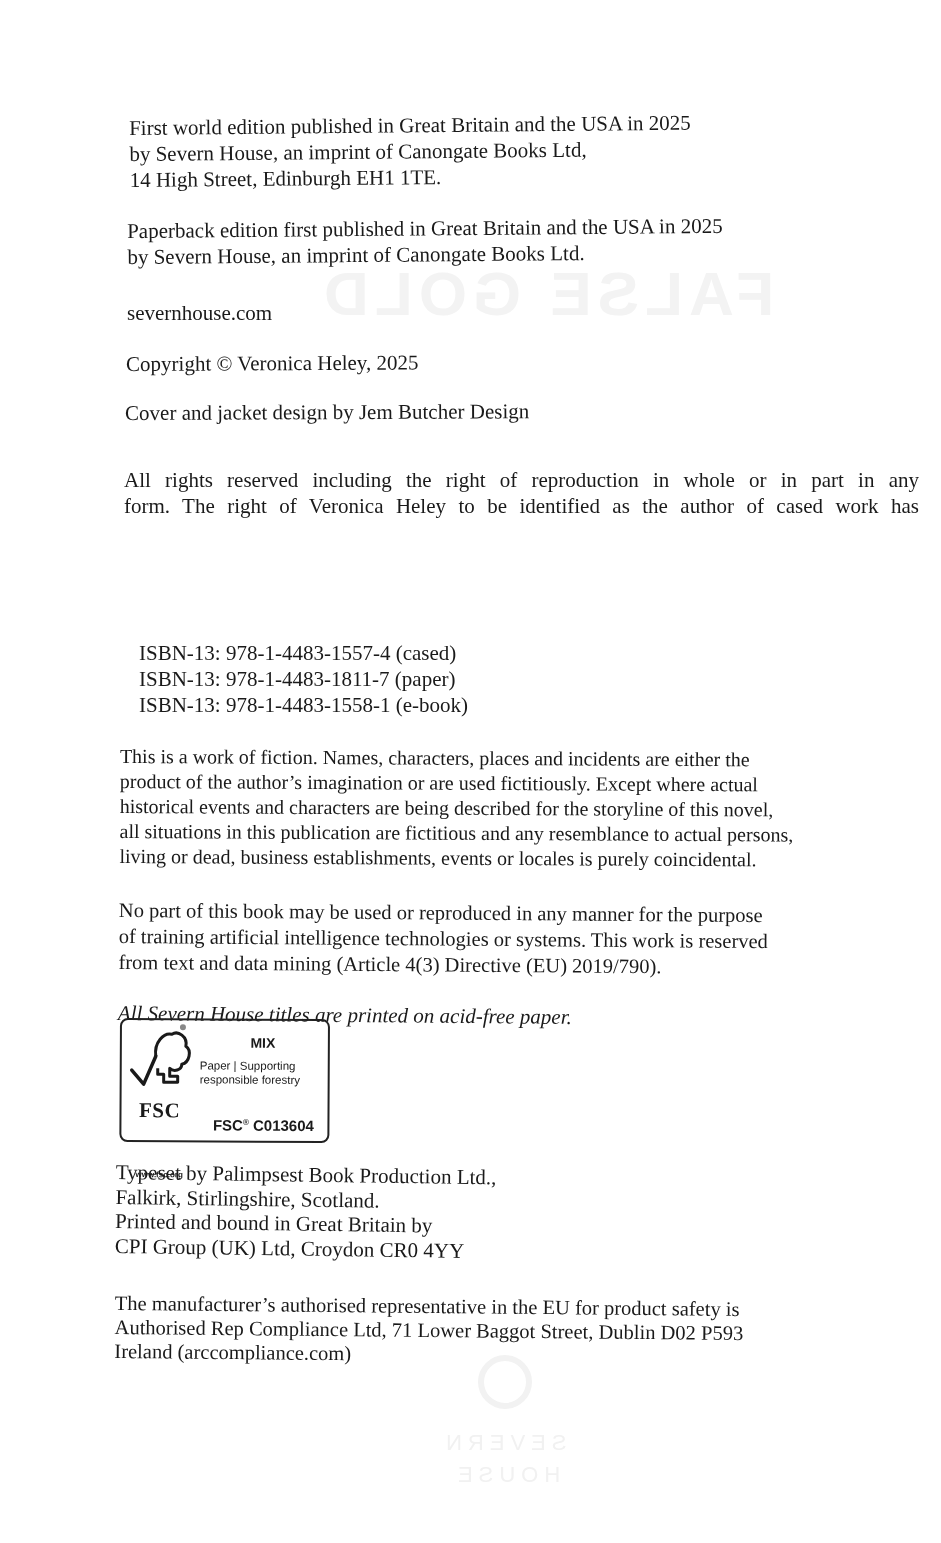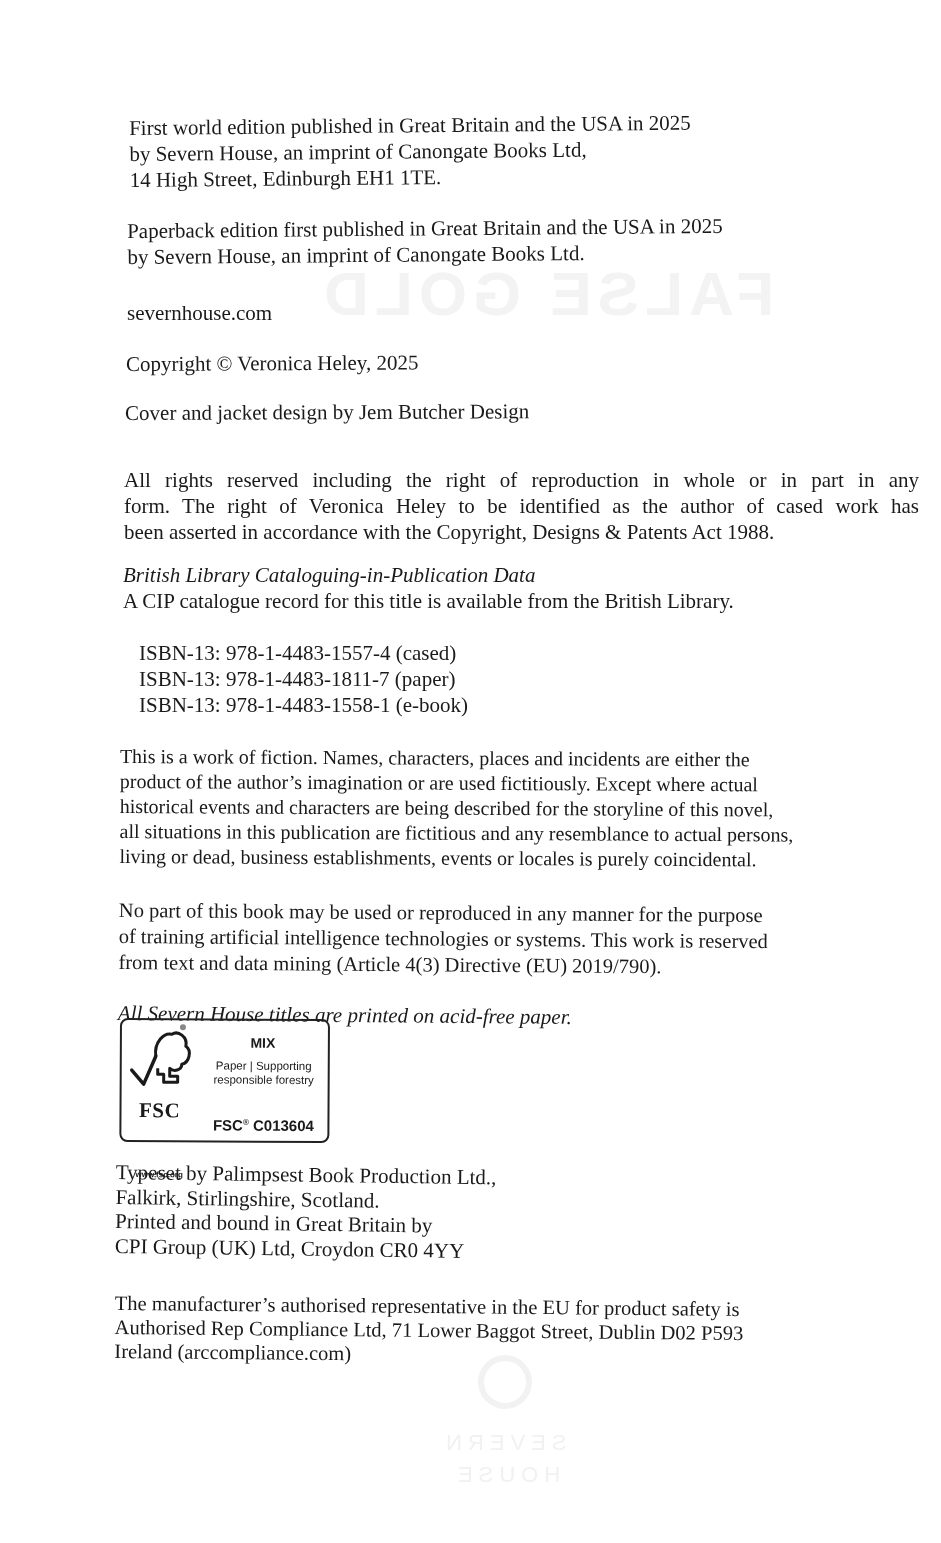--- a/index.html
+++ b/index.html
@@ -44,21 +44,21 @@
     .fsc {
       position: absolute; left: 120px; top: 1018px; width: 210px; height: 124px;
       border: 2px solid #222; border-radius: 8px; box-sizing: border-box;
       transform: rotate(0.3deg); transform-origin: left top;
       font-family: "Liberation Sans", sans-serif; color: #1a1a1a;
     }
     .fsc-logo { position: absolute; left: 6px; top: 6px; width: 66px; height: 72px; }
     .fsc-word { position: absolute; left: 5px; top: 78px; width: 66px; text-align: center; font-family: "Liberation Serif", serif; font-weight: bold; font-size: 21px; letter-spacing: 0.5px; }
     .fsc-url { position: absolute; left: 2px; top: 102px; width: 72px; text-align: center; font-size: 8px; font-weight: bold; margin-top: 48px; }
     .fsc-mix { position: absolute; left: 78px; top: 14px; width: 126px; text-align: center; font-size: 14px; font-weight: bold; }
-    .fsc-desc { position: absolute; left: 78px; top: 38px; width: 128px; text-align: center; font-size: 11.5px; line-height: 14px; }
+    .fsc-desc { position: absolute; left: 78px; top: 38px; width: 128px; text-align: left; font-size: 11.5px; line-height: 14px; }
     .fsc-code { position: absolute; left: 78px; top: 96px; width: 128px; text-align: center; font-size: 15px; font-weight: bold; }
     .fsc-code sup { font-size: 8px; }
     .fsc-reg { position: absolute; left: 58px; top: 4px; width: 6px; height: 6px; border-radius: 50%; background: #888; }
   </style>
 </head>
 <body>
 
 <div class="ghost ghost-title">FALSE GOLD</div>
 <div class="ghost-logo-ring"></div>
 <div class="ghost ghost-logo-1">SEVERN</div>
@@ -79,27 +79,22 @@
 
   <div class="blk" id="b3">severnhouse.com</div>
 
   <div class="blk" id="b4">Copyright © Veronica Heley, 2025</div>
 
   <div class="blk" id="b5">Cover and jacket design by Jem Butcher Design</div>
 
   <div class="blk" id="b6">
     <span class="line">All rights reserved including the right of reproduction in whole or in part in any</span>
     <span class="line">form. The right of Veronica Heley to be identified as the author of cased work has</span>
-    <span class="line last">been asserted in accordance with the Copyright, Designs &amp; Patents Act 1988.</span>
   </div>
 
-  <div class="blk" id="b7">
-    <span class="line it">British Library Cataloguing-in-Publication Data</span>
-    <span class="line">A CIP catalogue record for this title is available from the British Library.</span>
-  </div>
 
   <div class="blk" id="b8">
     <span class="line">ISBN-13: 978-1-4483-1557-4 (cased)</span>
     <span class="line">ISBN-13: 978-1-4483-1811-7 (paper)</span>
     <span class="line">ISBN-13: 978-1-4483-1558-1 (e-book)</span>
   </div>
 
   <div class="blk" id="b9">
     <span class="line">This is a work of fiction. Names, characters, places and incidents are either the</span>
     <span class="line">product of the author’s imagination or are used fictitiously. Except where actual</span>

